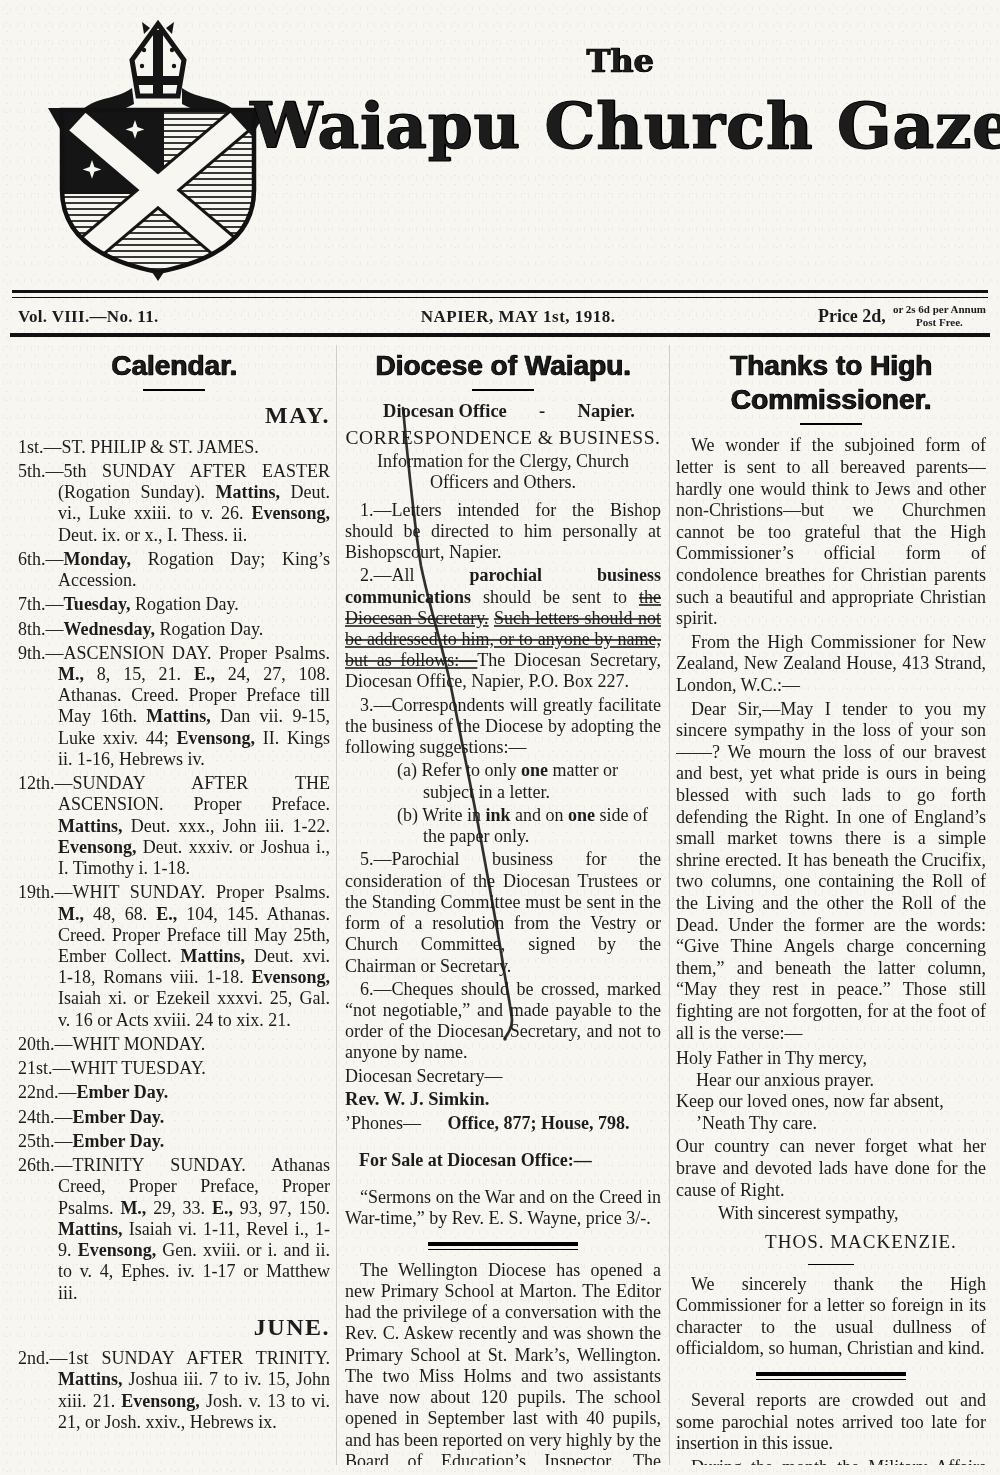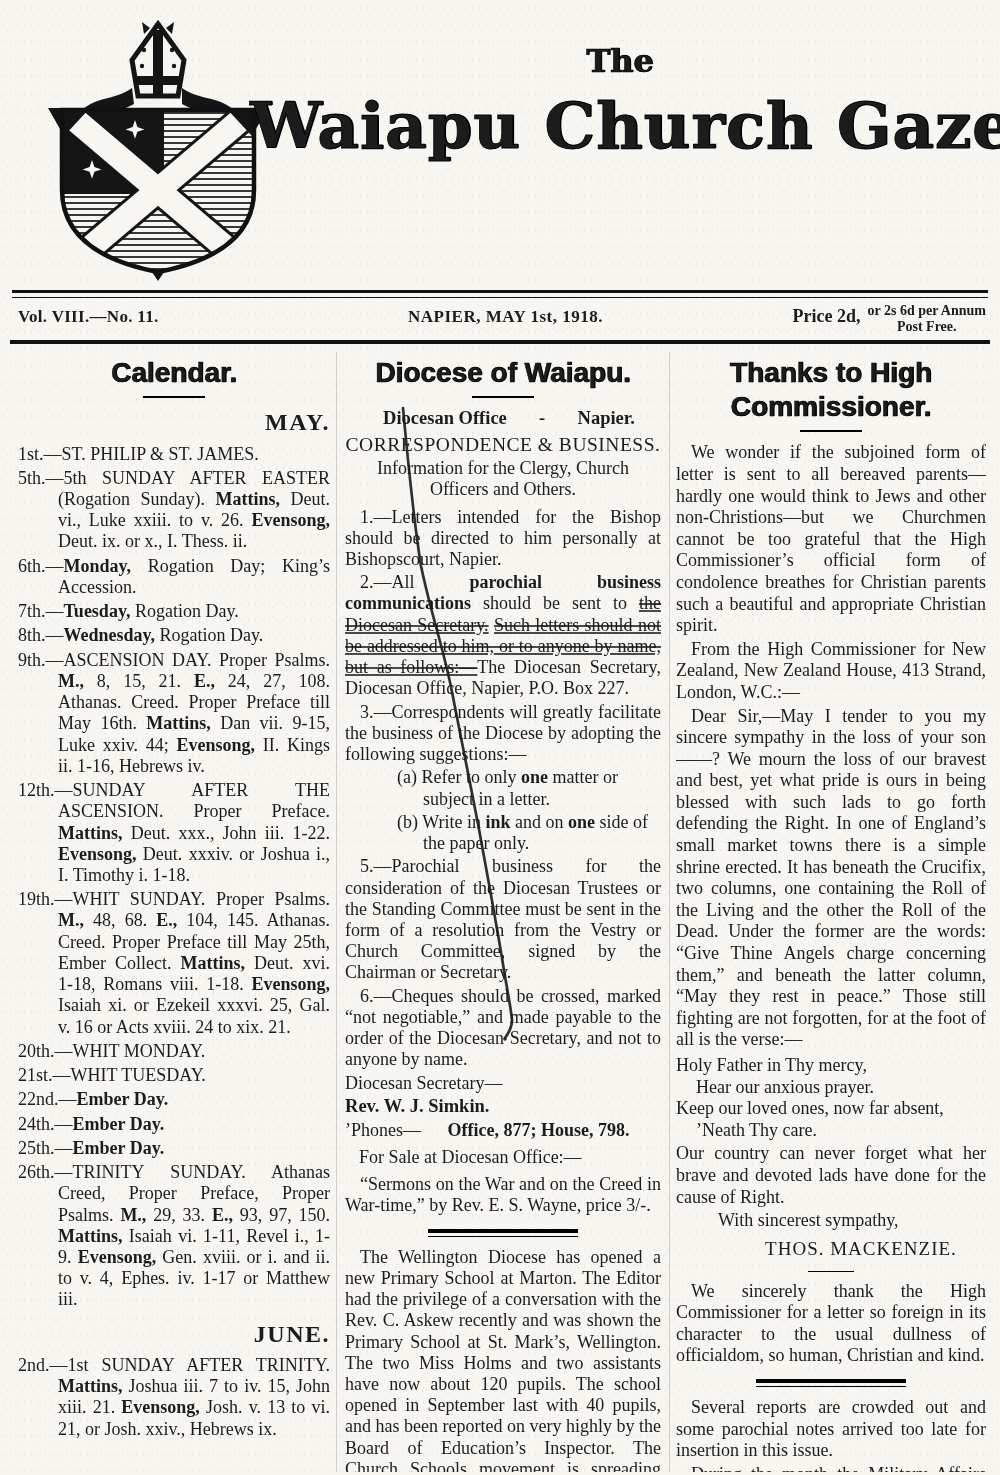--- a/index.html
+++ b/index.html
@@ -17,21 +17,21 @@
     text-shadow:1px 0 0 #000;-webkit-text-stroke:.6px #000;}
   .gazette-title{font-family:"DejaVu Serif",serif;font-weight:bold;font-size:64px;margin:8px 0 0;
     letter-spacing:1px;text-shadow:1.2px 0 0 #000;-webkit-text-stroke:.8px #000;white-space:nowrap;}
   .rule-double{margin:0 12px;border-top:3px solid #111;border-bottom:1.5px solid #111;height:4px;}
   .mast-info{display:flex;align-items:flex-start;justify-content:space-between;
     padding:5px 14px 3px 18px;gap:40px;}
   .vol{font-size:17px;font-weight:bold;letter-spacing:.3px;padding-top:4px;}
   .dateline{font-size:17px;font-weight:bold;letter-spacing:.5px;padding-top:4px;margin-left:60px;}
   .price-wrap{display:flex;gap:7px;align-items:flex-start;font-family:Liberation Serif, serif;}
   .price-main{font-size:18px;font-weight:bold;padding-top:3px;}
-  .price-sub{font-size:14px;font-weight:bold;line-height:1.15;text-align:center;}
+  .price-sub{font-size:11px;font-weight:bold;line-height:1.15;text-align:center;}
   .rule-thick{margin:2px 10px 0;border-top:4px solid #111;}
   
   .columns{display:flex;padding:8px 14px 0 18px;height:1120px;}
   .col{overflow:hidden;font-size:18px;line-height:1.18;}
   .col1{width:318px;}
   .col2{width:322px;border-left:1px solid rgba(0,0,0,.16);border-right:1px solid rgba(0,0,0,.16);
     padding:0 8px;margin-left:6px;margin-right:6px;}
   .col3{width:316px;font-size:18px;line-height:1.2;}
   .col-header{font-family:Liberation Sans, sans-serif;font-weight:bold;font-size:28px;text-align:center;
     margin:4px 0 2px;text-shadow:.8px 0 0 #000;-webkit-text-stroke:.5px #000;}
@@ -45,21 +45,21 @@
     padding:0 26px 0 38px;margin:2px 0 3px;}
   .corr-line{text-align:center;font-size:19.5px;letter-spacing:.5px;margin:1px 0 2px;}
   .info-line{text-align:center;margin:0 6px 6px;}
   .para{text-align:justify;text-indent:15px;margin:0 0 2px;}
   .para.noindent{text-indent:0;}
   .sub-item{margin-left:52px;padding-left:26px;text-indent:-26px;text-align:left;margin-bottom:2px;}
   .flush{text-indent:0;margin:2px 0 0;}
   .sig-right{padding-right:34px;font-weight:bold;font-size:18.5px;margin:2px 0;}
   .phones-line{margin:2px 0;}
   .phones-line .pre{margin-right:22px;}
-  .forsale{font-weight:normal;text-indent:14px;margin:6px 0;}
+  .forsale{font-weight:bold;text-indent:14px;margin:16px 0;}
   .thick-rule{width:150px;border-top:4.5px solid #000;border-bottom:1.8px solid #000;height:3px;margin:12px auto 10px;}
   .small-rule{width:46px;border-top:1.8px solid #000;margin:10px auto 9px;}
   .verse{margin:4px 0 2px;}
   .verse-line{text-align:left;}
   .verse-line.ind{padding-left:20px;}
   .sympathy{padding-left:42px;margin-top:2px;}
   .signature{text-align:center;padding-left:60px;font-size:19px;letter-spacing:1px;margin:6px 0 2px;}
   .pen-overlay{position:absolute;left:0;top:0;pointer-events:none;}
 </style>
 </head>

